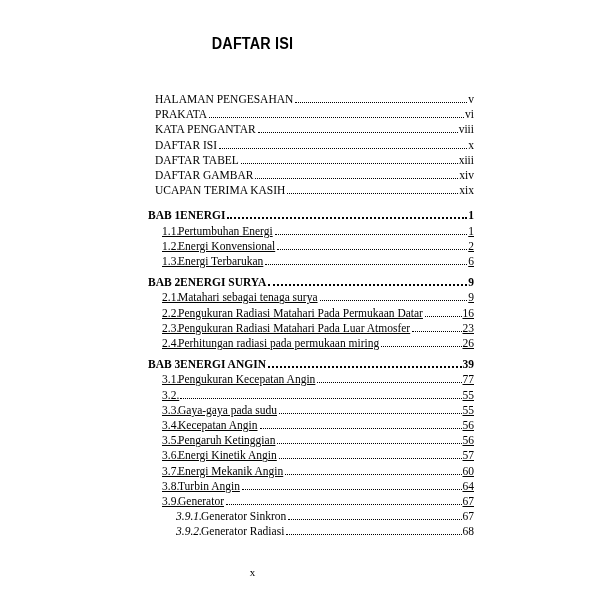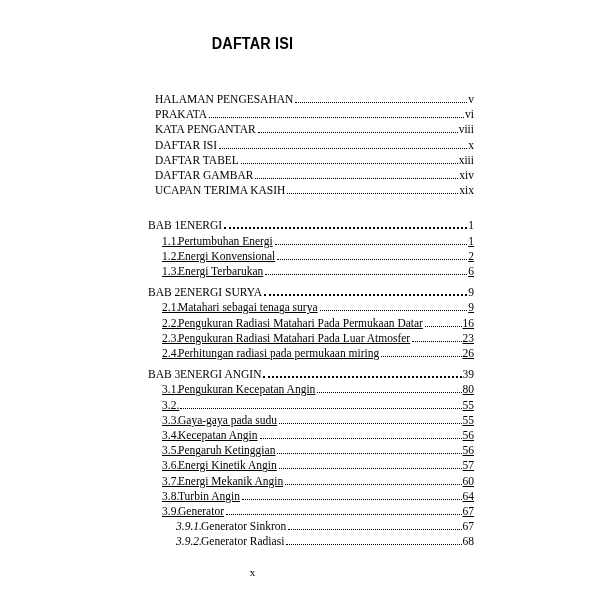--- a/index.html
+++ b/index.html
@@ -46,23 +46,23 @@
     flex: 1 1 auto;
     min-width: 8px;
     border-bottom: 1.8px dotted #000000;
     margin: 0 1px 0 2px;
   }
   .page-num {
     flex: 0 0 auto;
     text-align: right;
   }
   .fm-row { padding-left: 7px; }
-  .front-matter { margin-bottom: 20px; }
+  .front-matter { margin-bottom: 10px; }
   .chapter-block { margin-top: 6px; }
-  .ch-row { font-weight: normal; justify-content: center; }
+  .ch-row { font-weight: bold; justify-content: center; }
   .ch-row .leader { border-bottom-width: 2px; }
   .ch-num { flex: 0 0 auto; width: 32px; }
   .sec-row { padding-left: 14px; text-decoration: underline; }
   .sec-num { flex: 0 0 auto; width: 16px; }
   .sub-row { padding-left: 28px; }
   .sub-num { flex: 0 0 auto; width: 25px; font-style: italic; }
   .footer-num {
     position: absolute;
     top: 566px;
     left: 0;
@@ -176,21 +176,21 @@
         <div class="row ch-row">
           <span class="ch-num">BAB 3</span>
           <span class="label">ENERGI ANGIN</span>
           <span class="leader"></span>
           <span class="page-num">39</span>
         </div>
         <div class="row sec-row">
           <span class="sec-num">3.1.</span>
           <span class="label">Pengukuran Kecepatan Angin</span>
           <span class="leader"></span>
-          <span class="page-num">80</span>
+          <span class="page-num">77</span>
         </div>
         <div class="row sec-row">
           <span class="sec-num">3.2.</span>
           <span class="leader"></span>
           <span class="page-num">55</span>
         </div>
         <div class="row sec-row">
           <span class="sec-num">3.3.</span>
           <span class="label">Gaya-gaya pada sudu</span>
           <span class="leader"></span>

